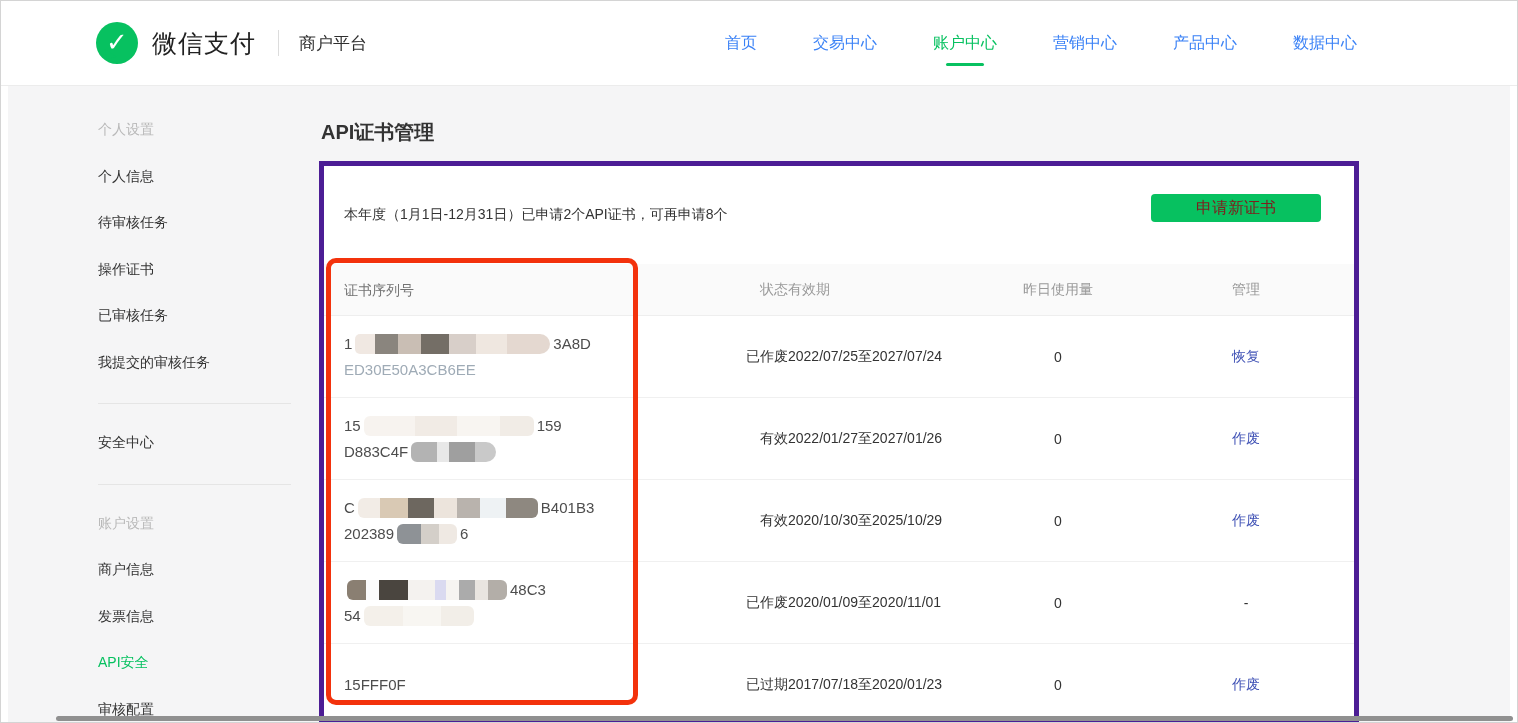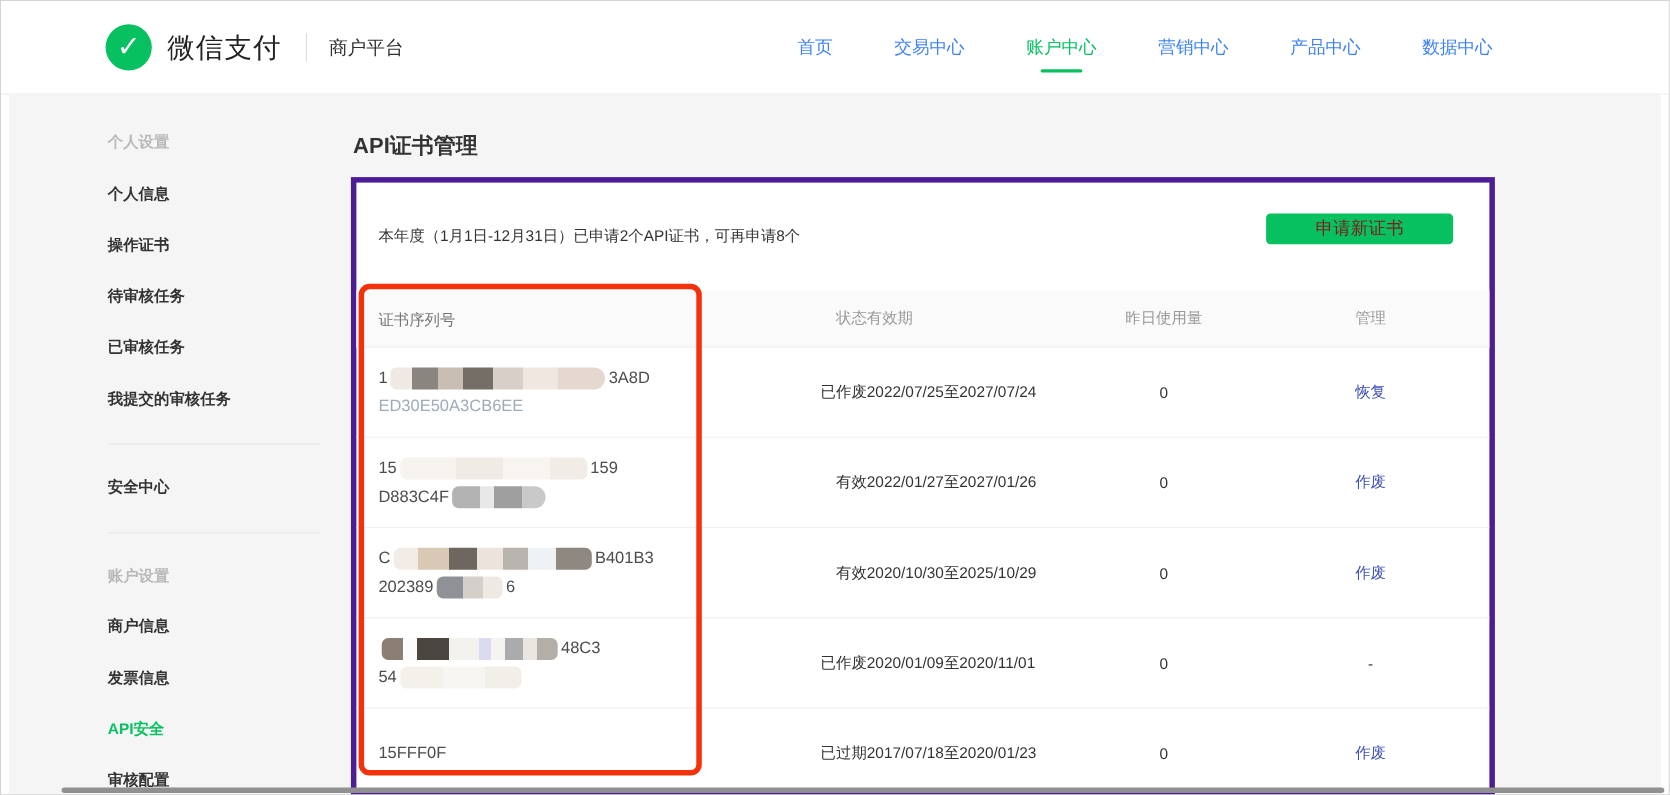--- a/index.html
+++ b/index.html
@@ -24,21 +24,21 @@
               height:85px; display:flex; align-items:center; }
   .nav-item.active { color:#07C160; }
   .nav-item.active::after { content:""; position:absolute; left:50%; transform:translateX(-50%);
               bottom:20px; width:38px; height:3px; background:#07C160; border-radius:2px; }
 
   
   .content-bg { position:absolute; top:85px; left:7px; right:7px; bottom:0; background:#f5f5f6; }
 
   
   .sidebar { position:absolute; left:97px; top:106px; width:195px; display:flex; flex-direction:column; z-index:2; }
-  .side-item { height:46.5px; display:flex; align-items:center; font-size:14px; color:#333; cursor:pointer;font-weight:bold; }
+  .side-item { height:46.5px; display:flex; align-items:center; font-size:14px; color:#333; cursor:pointer; }
   .side-item.section { color:#b9b9b9; cursor:default; }
   .side-item.active { color:#07C160; }
   .side-divider { height:1px; background:#e5e5e5; margin:17px 2px 16px 0; }
 
   
   .page-title { position:absolute; left:320px; top:118px; font-size:20px; color:#333; z-index:2; }
   .card { position:absolute; left:318px; top:160px; width:1040px; height:563px; background:#fff;
           border:5px solid #4c1d95; z-index:2;text-decoration:underline; }
   .quota-summary { position:absolute; left:20px; top:40px; font-size:14px; color:#333; }
   .apply-btn { position:absolute; right:33px; top:28px; width:170px; height:28px; background:#07C160;
@@ -98,22 +98,22 @@
         <div class="nav-item">产品中心</div>
         <div class="nav-item">数据中心</div>
       </nav>
   </div>
 
   <div class="content-bg"></div>
 
   <aside class="sidebar">
       <div class="side-item section">个人设置</div>
       <div class="side-item item">个人信息</div>
+      <div class="side-item item">待审核任务</div>
       <div class="side-item item">操作证书</div>
-      <div class="side-item item">待审核任务</div>
       <div class="side-item item">已审核任务</div>
       <div class="side-item item">我提交的审核任务</div>
       <div class="side-divider"></div>
       <div class="side-item item">安全中心</div>
       <div class="side-divider"></div>
       <div class="side-item section">账户设置</div>
       <div class="side-item item">商户信息</div>
       <div class="side-item item">发票信息</div>
       <div class="side-item item active">API安全</div>
       <div class="side-item item">审核配置</div>

